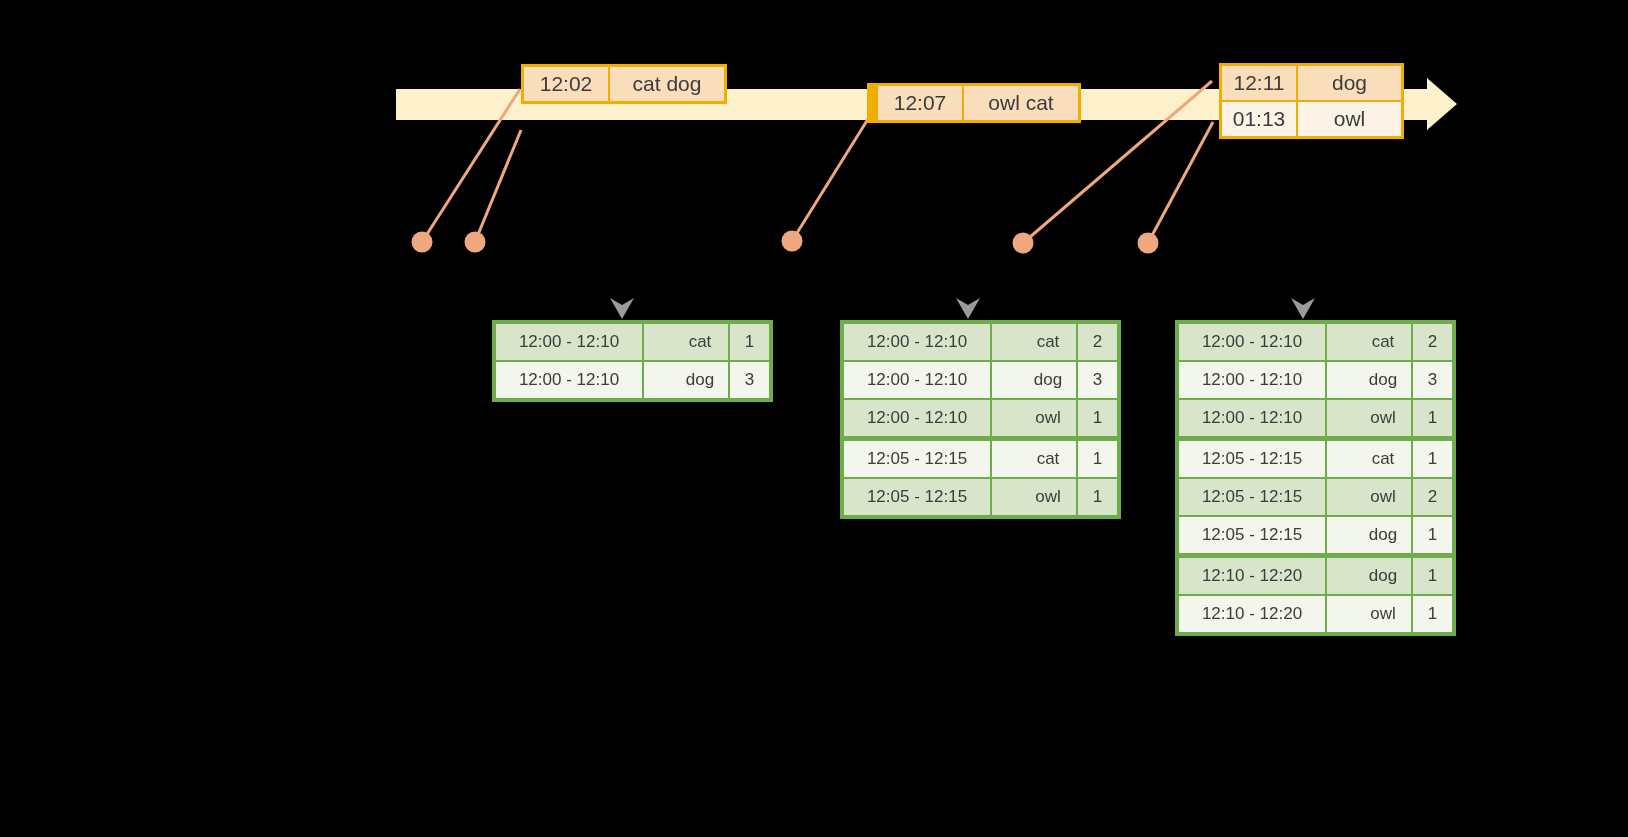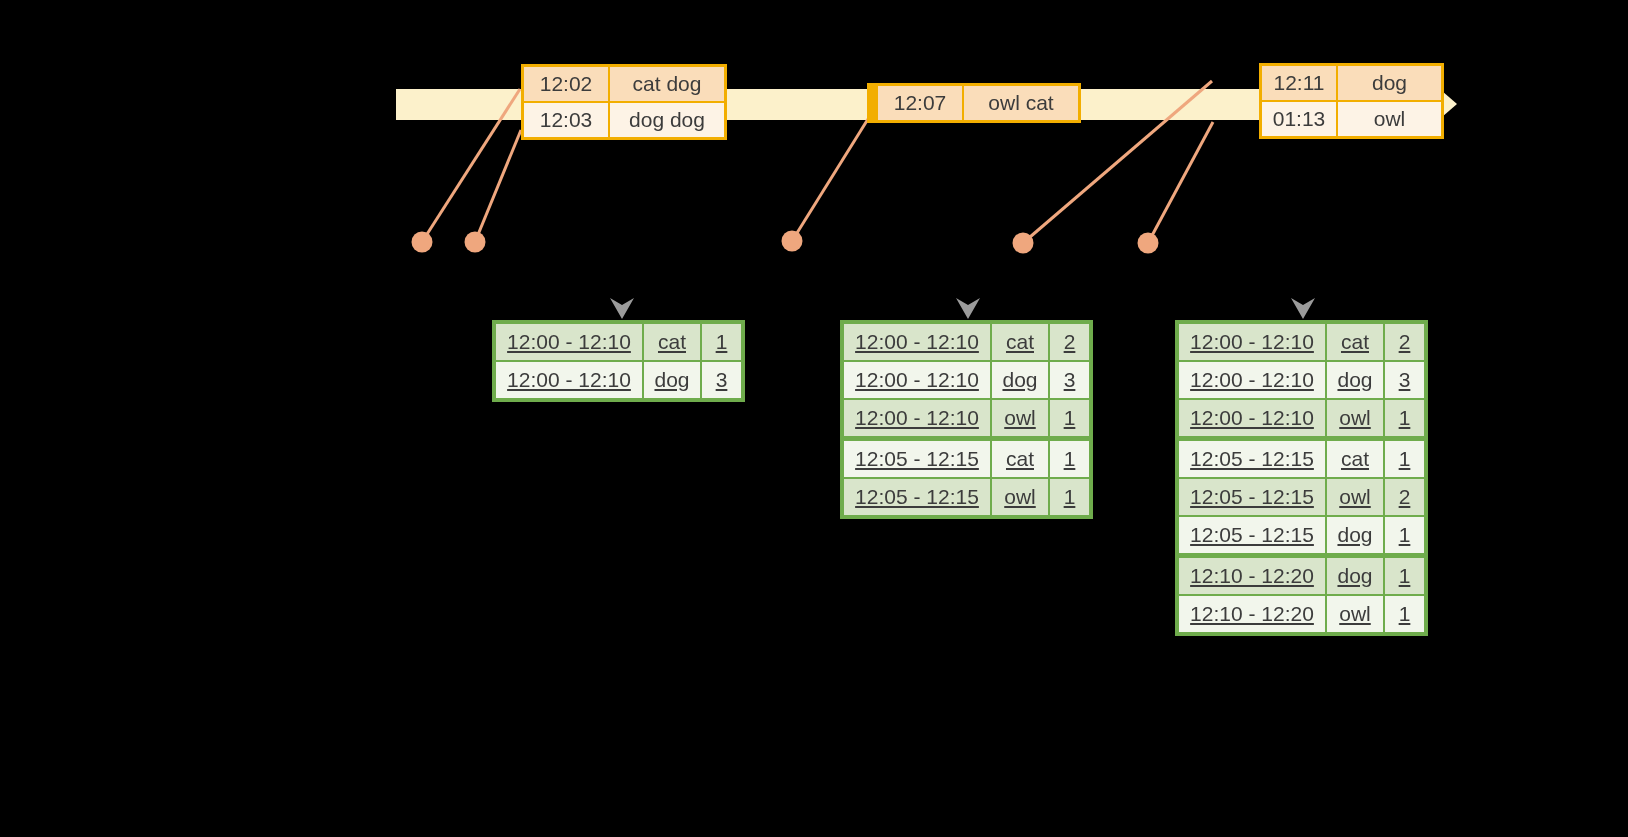--- a/index.html
+++ b/index.html
@@ -63,25 +63,25 @@
   
   .rtable{
     position:absolute;
     display:flex;flex-direction:column;gap:2px;
     border:4px solid var(--result-table-border);
     background:var(--result-table-border);
     z-index:2;
   }
   .rrow{display:flex;gap:2px;height:36px;background:var(--result-table-border);}
   .rrow.break{margin-top:3px;}
-  .rcell{display:flex;align-items:center;justify-content:center;font-size:21px;text-decoration:underline;}
+  .rcell{display:flex;align-items:center;justify-content:center;font-size:17px;}
   .rrow.green .rcell{background:var(--result-row-fill-green);}
   .rrow.white .rcell{background:var(--result-row-fill-white);}
   .rwindow{width:146px;}
-  .rword{width:56px;}
+  .rword{width:56px;padding-left:28px;}
   .rcount{width:39px;}
 </style>
 </head>
 <body>
 
 <div class="canvas">
 
   <div class="timeline-band"></div>
   <div class="timeline-arrowhead"></div>
 
@@ -99,32 +99,28 @@
       <path d="M 610 298 L 622 305 L 634 298 L 622 319 Z" class="trigger-head"></path>
       <path d="M 956 298 L 968 305 L 980 298 L 968 319 Z" class="trigger-head"></path>
       <path d="M 1291 298 L 1303 305 L 1315 298 L 1303 319 Z" class="trigger-head"></path>
     </svg>
 
   <div class="etable" data-event-table="0" style="left:521px;top:64px;">
       <div class="erow dark">
         <div class="ecell etime">12:02</div>
         <div class="ecell ewords">cat dog</div>
       </div>
-      <div class="erow light">
-        <div class="ecell etime">12:03</div>
-        <div class="ecell ewords">dog dog</div>
-      </div>
     </div>
   <div class="etable" data-event-table="1" style="left:867px;top:83px;padding-left:8px;">
       <div class="erow dark">
         <div class="ecell etime">12:07</div>
         <div class="ecell ewords">owl cat</div>
       </div>
     </div>
-  <div class="etable" data-event-table="2" style="left:1259px;top:63px;">
+  <div class="etable" data-event-table="2" style="left:1219px;top:63px;">
       <div class="erow dark">
         <div class="ecell etime">12:11</div>
         <div class="ecell ewords">dog</div>
       </div>
       <div class="erow light">
         <div class="ecell etime">01:13</div>
         <div class="ecell ewords">owl</div>
       </div>
     </div>
 

